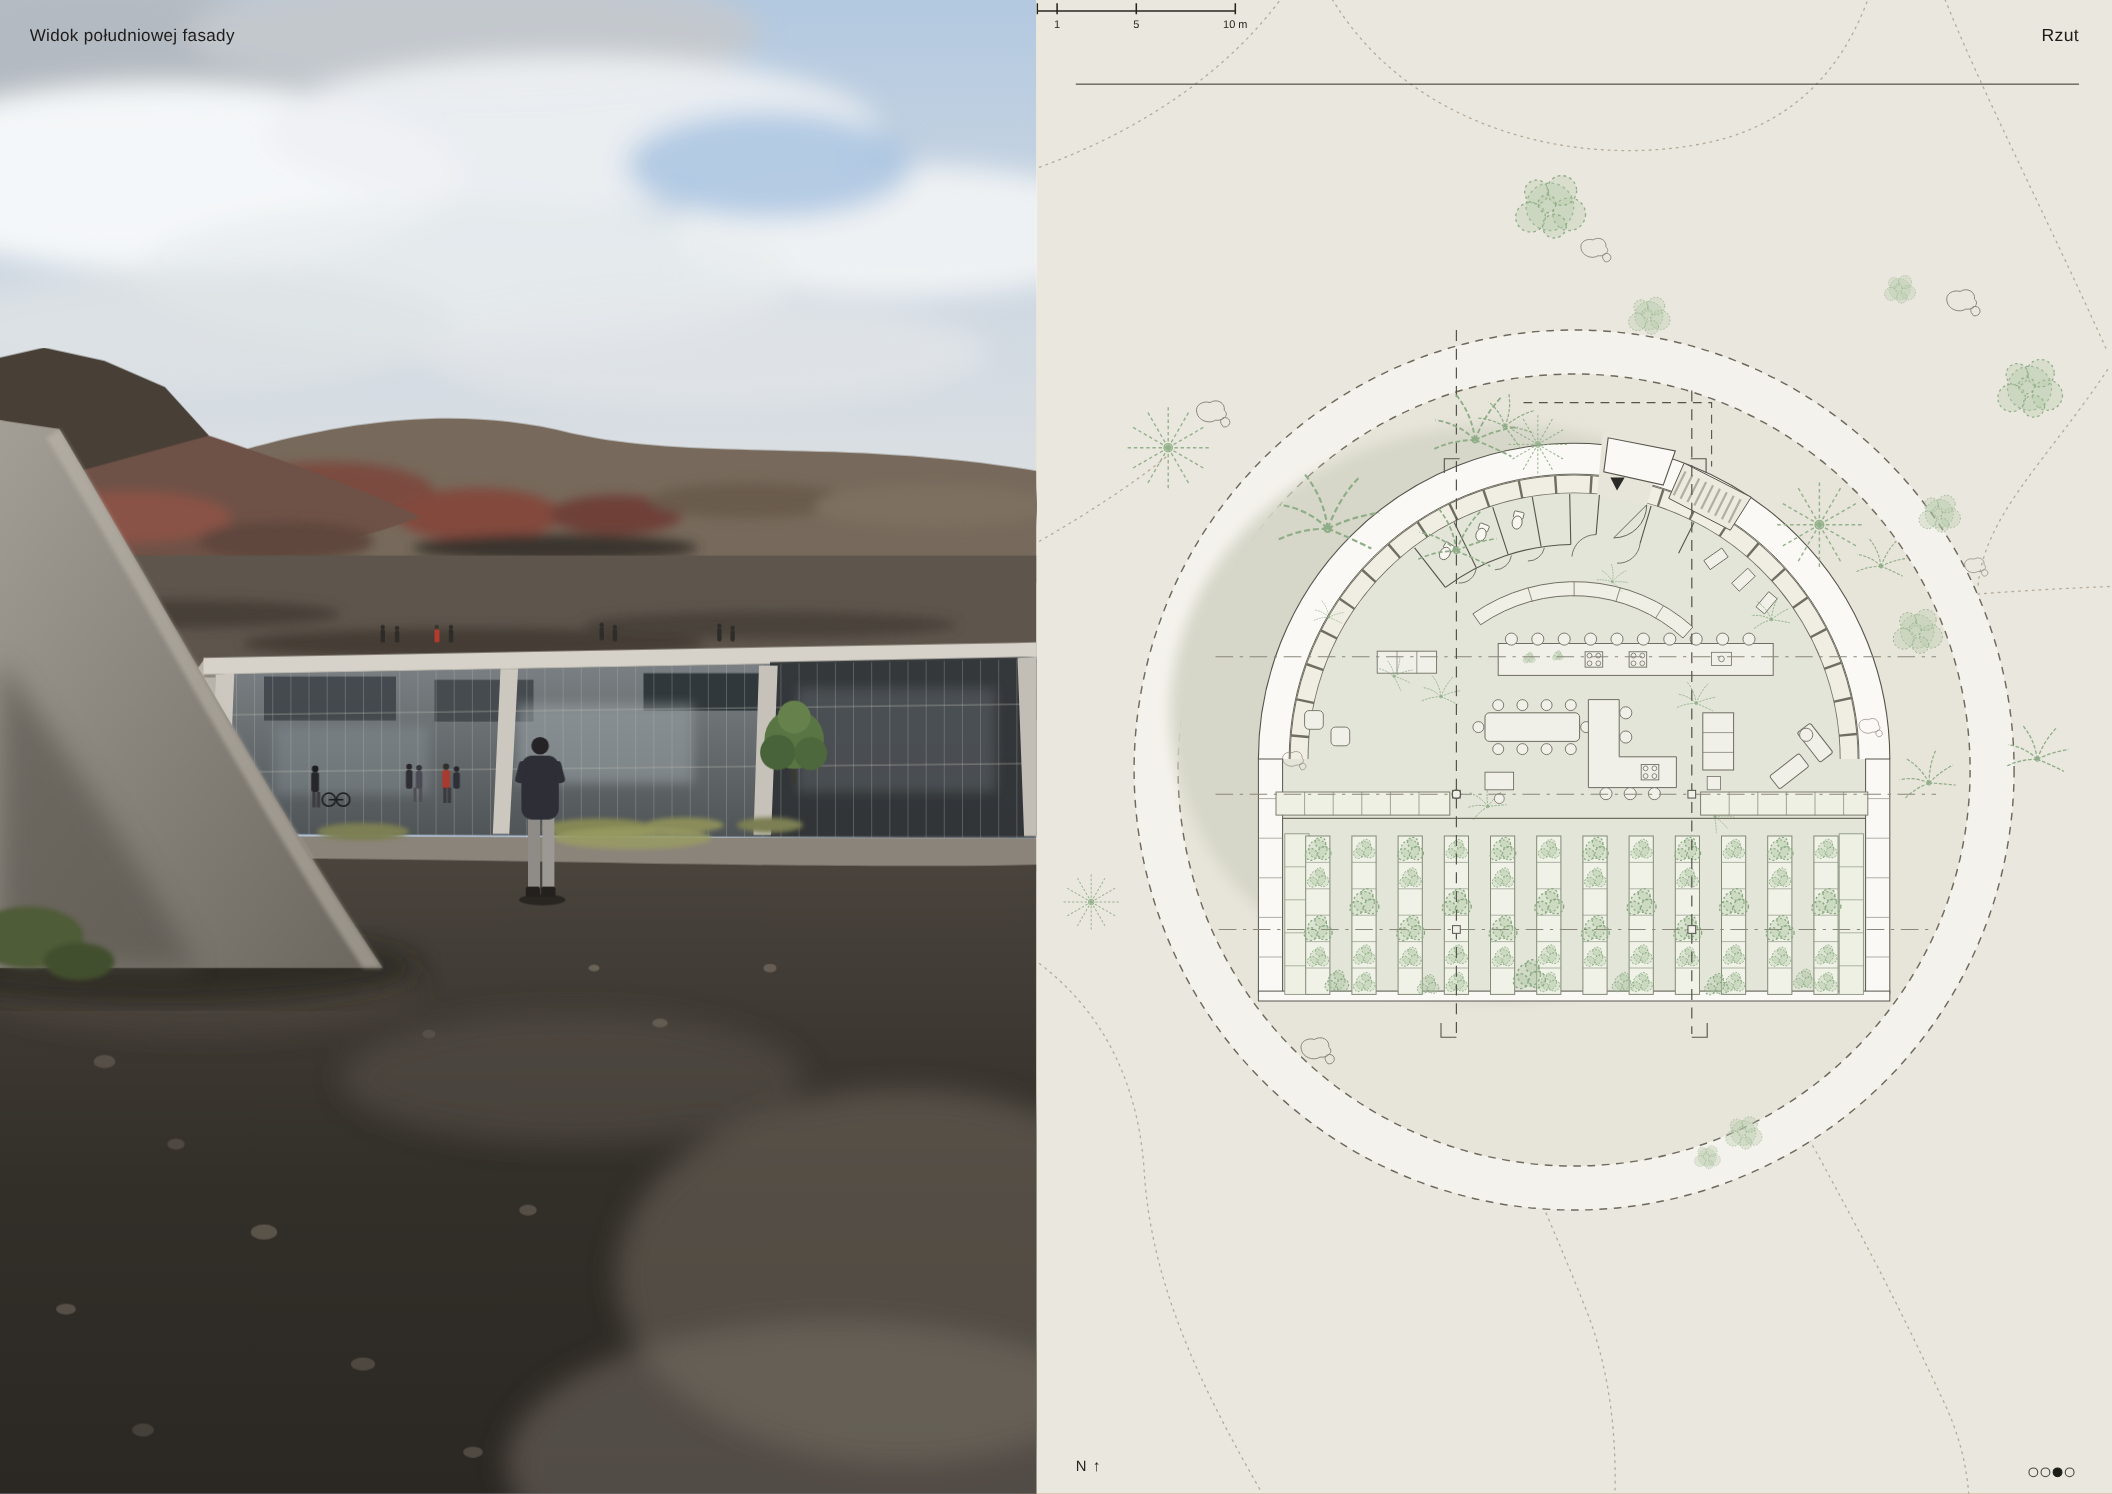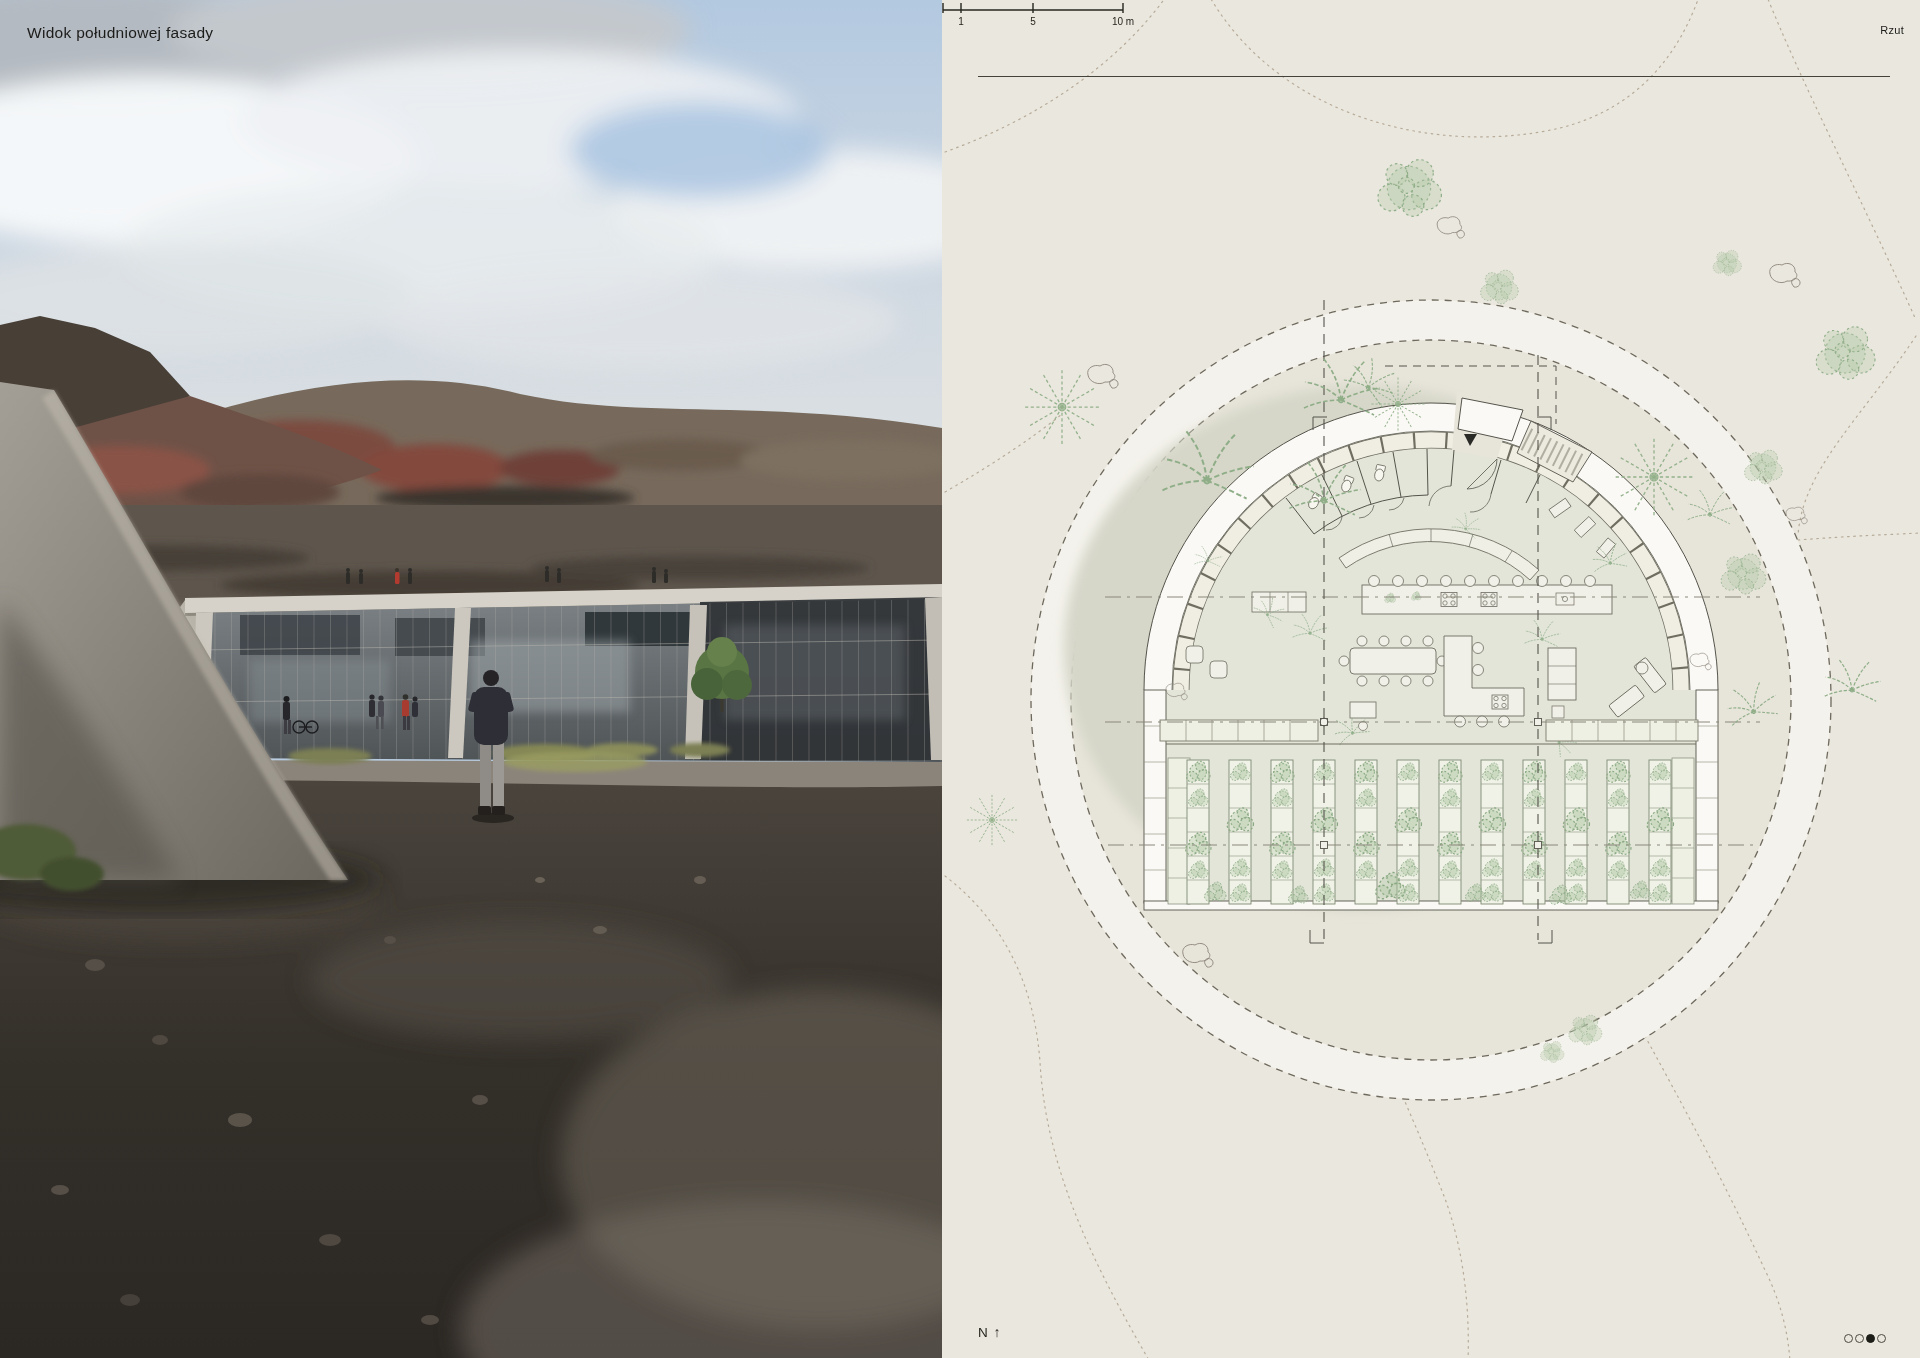--- a/index.html
+++ b/index.html
@@ -4,21 +4,21 @@
 <style>
   html,body{margin:0;padding:0;background:#777;}
   .board{position:relative;width:1920px;height:1358px;overflow:hidden;
          font-family:"Liberation Sans","DejaVu Sans",sans-serif;background:#fdba74;}
   .panel{position:absolute;top:0;height:1358px;overflow:hidden;}
   .photo-panel{left:0;width:942px;background:#b9cde2;}
   .plan-panel{left:942px;width:978px;background:#eae7de;}
   .photo-panel svg,.plan-panel svg{position:absolute;left:0;top:0;}
   .photo-title{position:absolute;left:27px;top:24px;margin:0;font-size:15.5px;font-weight:400;
                letter-spacing:.3px;color:#1c1c1a;z-index:5;}
-  .plan-title{position:absolute;right:16px;top:24px;font-size:11px;letter-spacing:.3px;color:#1c1c1a;z-index:5;}
+  .plan-title{position:absolute;right:30px;top:24px;font-size:16px;letter-spacing:.3px;color:#1c1c1a;z-index:5;}
   .header-rule{position:absolute;left:36px;right:30px;top:76px;border-top:1.5px solid #43433b;z-index:5;}
   .north{position:absolute;left:36px;top:1324px;font-size:13.5px;color:#26261f;z-index:5;letter-spacing:1px;}
   .north .arrow{font-size:14px;}
   .scalebar{position:absolute;left:391px;top:1323px;z-index:5;}
   .scalebar text{font-size:10px;fill:#26261f;font-family:"Liberation Sans",sans-serif;}
   .dots{position:absolute;right:34px;top:1334px;z-index:5;display:flex;gap:2px;}
   .dots .dot{width:9px;height:9px;border-radius:50%;border:1.2px solid #4a4a42;box-sizing:border-box;background:transparent;}
   .dots .dot.active{background:#1d1d18;border-color:#1d1d18;}
 </style>
 </head>

